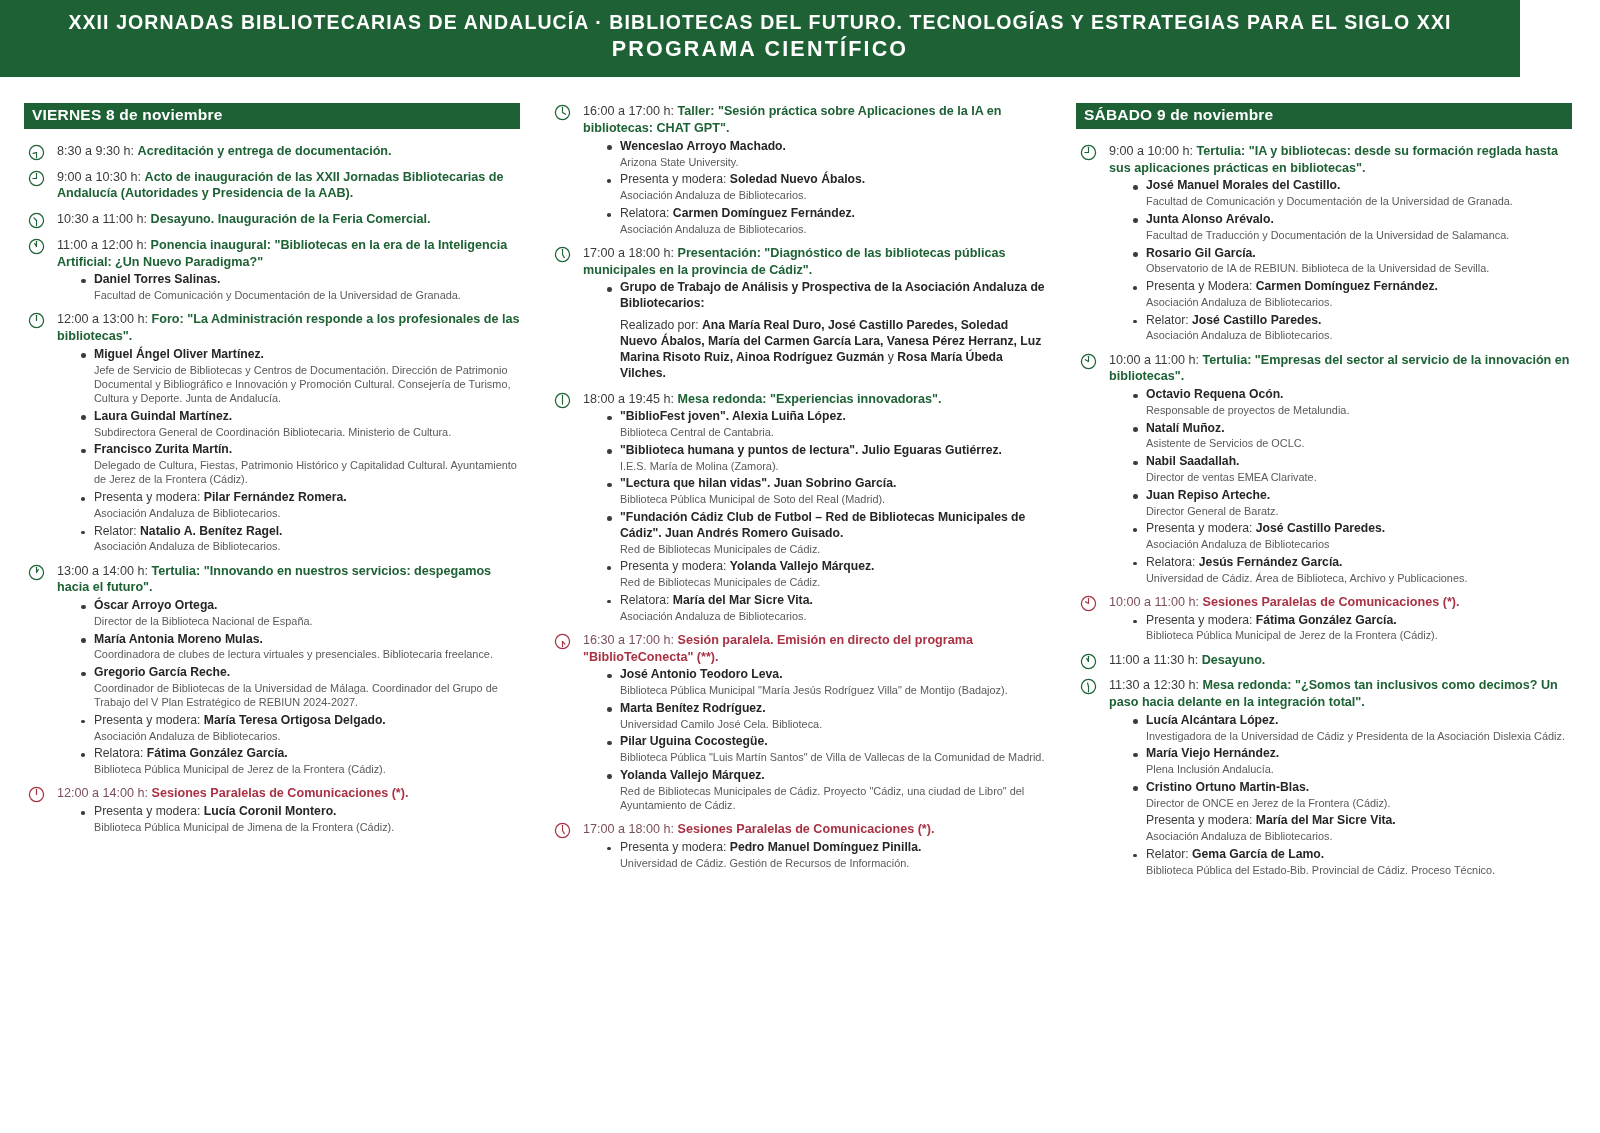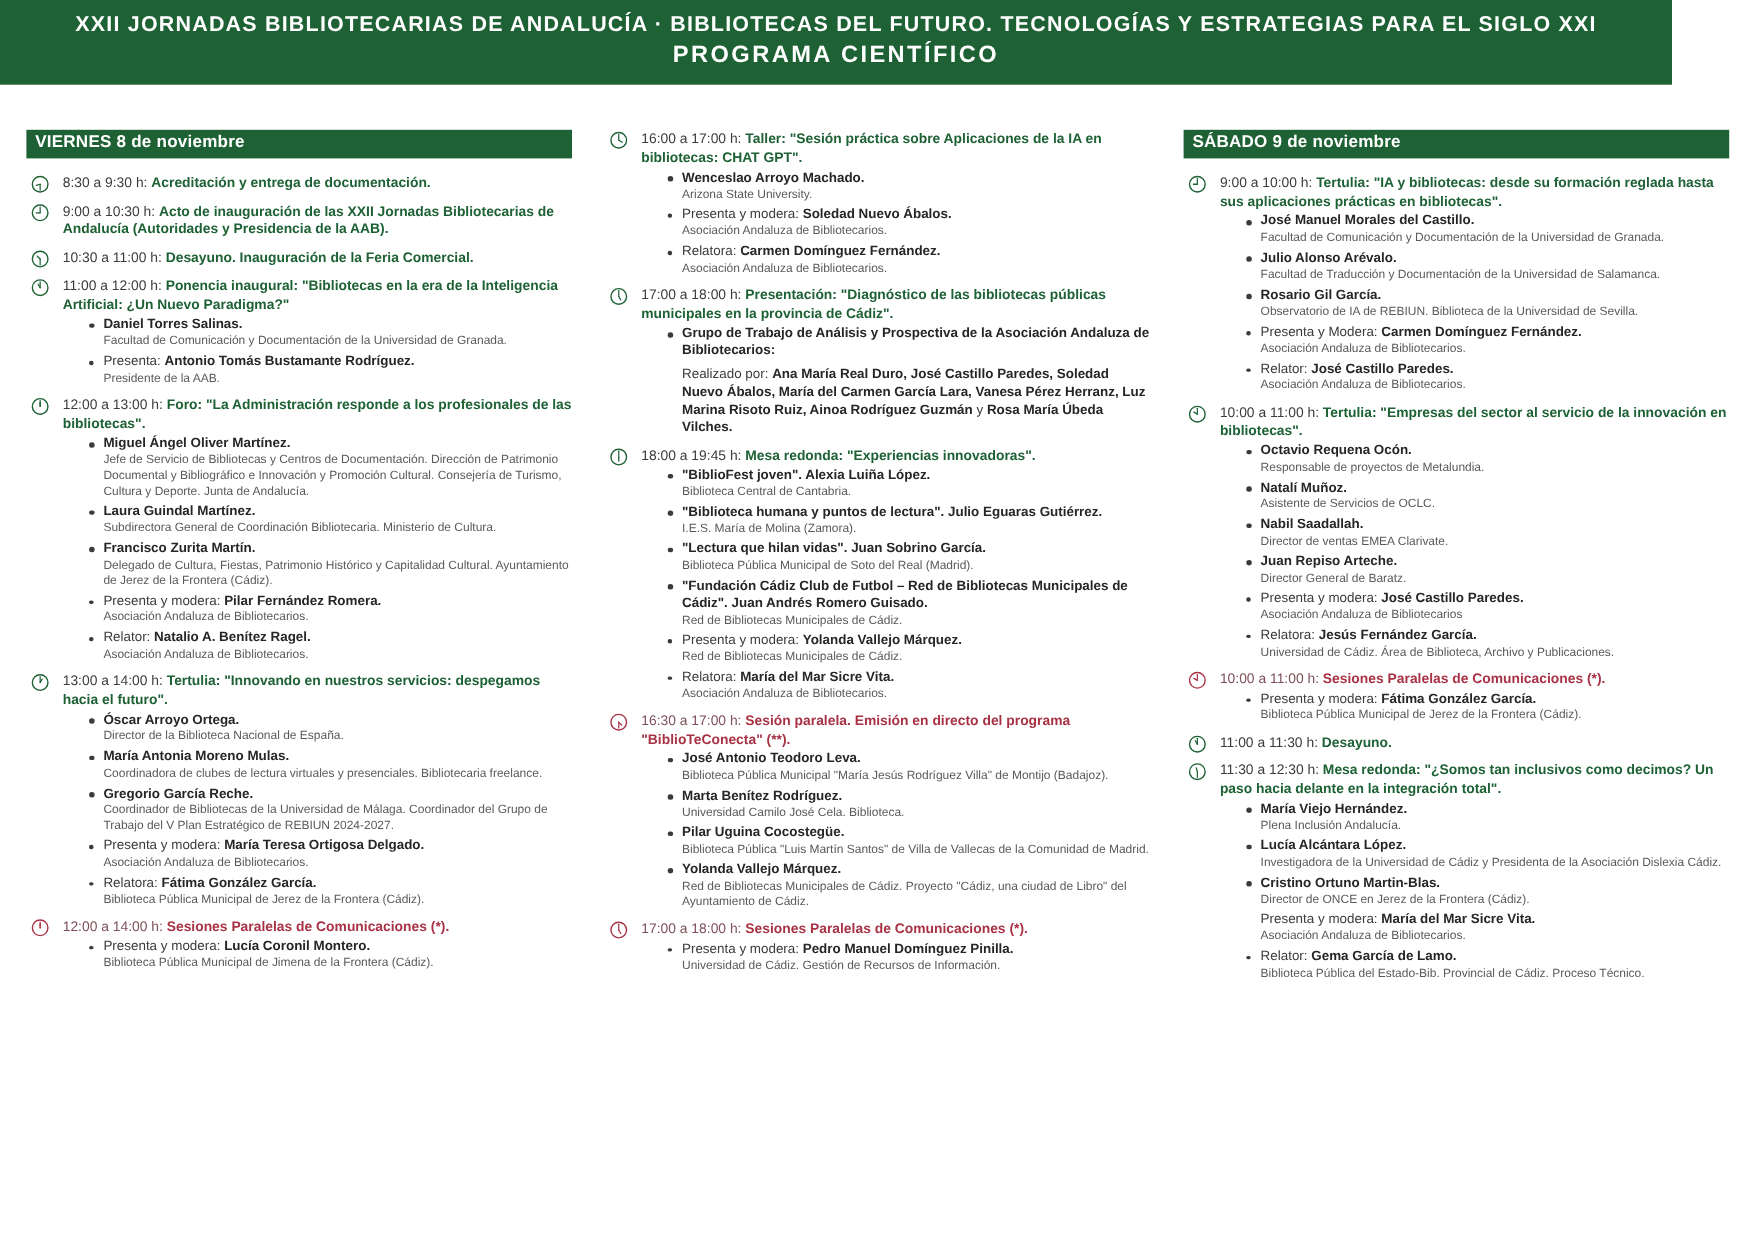--- a/index.html
+++ b/index.html
@@ -33,21 +33,21 @@
     font-size:21.5px;
     font-weight:bold;
     letter-spacing:2.2px;
     line-height:1.35;
     margin-top:1px;
   }
 
   
   .cols{
     display:flex;
-    padding:41px 24px 0 24px;
+    padding:26px 24px 0 24px;
     box-sizing:border-box;
     gap:30px;
   }
   .col{width:496px;flex:0 0 496px;}
 
   .daybar{
     background:#1d6134;
     color:#ffffff;
     font-size:15.5px;
     font-weight:bold;
@@ -176,24 +176,20 @@
               <line x1="8.5" y1="8.5" x2="6.70" y2="5.38" stroke="#1d6134" stroke-width="1.15" stroke-linecap="round"></line>
               <line x1="8.5" y1="8.5" x2="8.50" y2="3.20" stroke="#1d6134" stroke-width="1.1" stroke-linecap="round"></line>
             </svg>
           </span>
           <div class="etitle green"><span class="etime">11:00 a 12:00 h: </span><span class="ename">Ponencia inaugural: "Bibliotecas en la era de la Inteligencia Artificial: ¿Un Nuevo Paradigma?"</span></div>
           <ul class="people">
             <li class="person big">
               <div class="p-main"><b>Daniel Torres Salinas.</b></div>
               <div class="p-aff">Facultad de Comunicación y Documentación de la Universidad de Granada.</div>
             </li>
-            <li class="person">
-              <div class="p-main"><span class="lead">Presenta: </span><b>Antonio Tomás Bustamante Rodríguez.</b></div>
-              <div class="p-aff">Presidente de la AAB.</div>
-            </li>
           </ul>
         </div>
         <div class="event">
           <span class="clock">
             <svg viewBox="0 0 17 17" xmlns="http://www.w3.org/2000/svg">
               <circle cx="8.5" cy="8.5" r="7.1" fill="none" stroke="#1d6134" stroke-width="1.25"></circle>
               <line x1="8.5" y1="8.5" x2="8.50" y2="4.90" stroke="#1d6134" stroke-width="1.15" stroke-linecap="round"></line>
               <line x1="8.5" y1="8.5" x2="8.50" y2="3.20" stroke="#1d6134" stroke-width="1.1" stroke-linecap="round"></line>
             </svg>
           </span>
@@ -404,21 +400,21 @@
               <line x1="8.5" y1="8.5" x2="8.50" y2="3.20" stroke="#1d6134" stroke-width="1.1" stroke-linecap="round"></line>
             </svg>
           </span>
           <div class="etitle green"><span class="etime">9:00 a 10:00 h: </span><span class="ename">Tertulia: "IA y bibliotecas: desde su formación reglada hasta sus aplicaciones prácticas en bibliotecas".</span></div>
           <ul class="people">
             <li class="person big">
               <div class="p-main"><b>José Manuel Morales del Castillo.</b></div>
               <div class="p-aff">Facultad de Comunicación y Documentación de la Universidad de Granada.</div>
             </li>
             <li class="person big">
-              <div class="p-main"><b>Julio Alonso Arévalo.</b></div>
+              <div class="p-main"><b>Junta Alonso Arévalo.</b></div>
               <div class="p-aff">Facultad de Traducción y Documentación de la Universidad de Salamanca.</div>
             </li>
             <li class="person big">
               <div class="p-main"><b>Rosario Gil García.</b></div>
               <div class="p-aff">Observatorio de IA de REBIUN. Biblioteca de la Universidad de Sevilla.</div>
             </li>
             <li class="person">
               <div class="p-main"><span class="lead">Presenta y Modera: </span><b>Carmen Domínguez Fernández.</b></div>
               <div class="p-aff">Asociación Andaluza de Bibliotecarios.</div>
             </li>
@@ -494,28 +490,28 @@
           <span class="clock">
             <svg viewBox="0 0 17 17" xmlns="http://www.w3.org/2000/svg">
               <circle cx="8.5" cy="8.5" r="7.1" fill="none" stroke="#1d6134" stroke-width="1.25"></circle>
               <line x1="8.5" y1="8.5" x2="7.57" y2="5.02" stroke="#1d6134" stroke-width="1.15" stroke-linecap="round"></line>
               <line x1="8.5" y1="8.5" x2="8.50" y2="13.80" stroke="#1d6134" stroke-width="1.1" stroke-linecap="round"></line>
             </svg>
           </span>
           <div class="etitle green"><span class="etime">11:30 a 12:30 h: </span><span class="ename">Mesa redonda: "¿Somos tan inclusivos como decimos? Un paso hacia delante en la integración total".</span></div>
           <ul class="people">
             <li class="person big">
+              <div class="p-main"><b>Lucía Alcántara López.</b></div>
+              <div class="p-aff">Investigadora de la Universidad de Cádiz y Presidenta de la Asociación Dislexia Cádiz.</div>
+            </li>
+            <li class="person big">
               <div class="p-main"><b>María Viejo Hernández.</b></div>
               <div class="p-aff">Plena Inclusión Andalucía.</div>
             </li>
             <li class="person big">
-              <div class="p-main"><b>Lucía Alcántara López.</b></div>
-              <div class="p-aff">Investigadora de la Universidad de Cádiz y Presidenta de la Asociación Dislexia Cádiz.</div>
-            </li>
-            <li class="person big">
               <div class="p-main"><b>Cristino Ortuno Martin-Blas.</b></div>
               <div class="p-aff">Director de ONCE en Jerez de la Frontera (Cádiz).</div>
             </li>
             <li class="person nobullet">
               <div class="p-main"><span class="lead">Presenta y modera: </span><b>María del Mar Sicre Vita.</b></div>
               <div class="p-aff">Asociación Andaluza de Bibliotecarios.</div>
             </li>
             <li class="person">
               <div class="p-main"><span class="lead">Relator: </span><b>Gema García de Lamo.</b></div>
               <div class="p-aff">Biblioteca Pública del Estado-Bib. Provincial de Cádiz. Proceso Técnico.</div>

